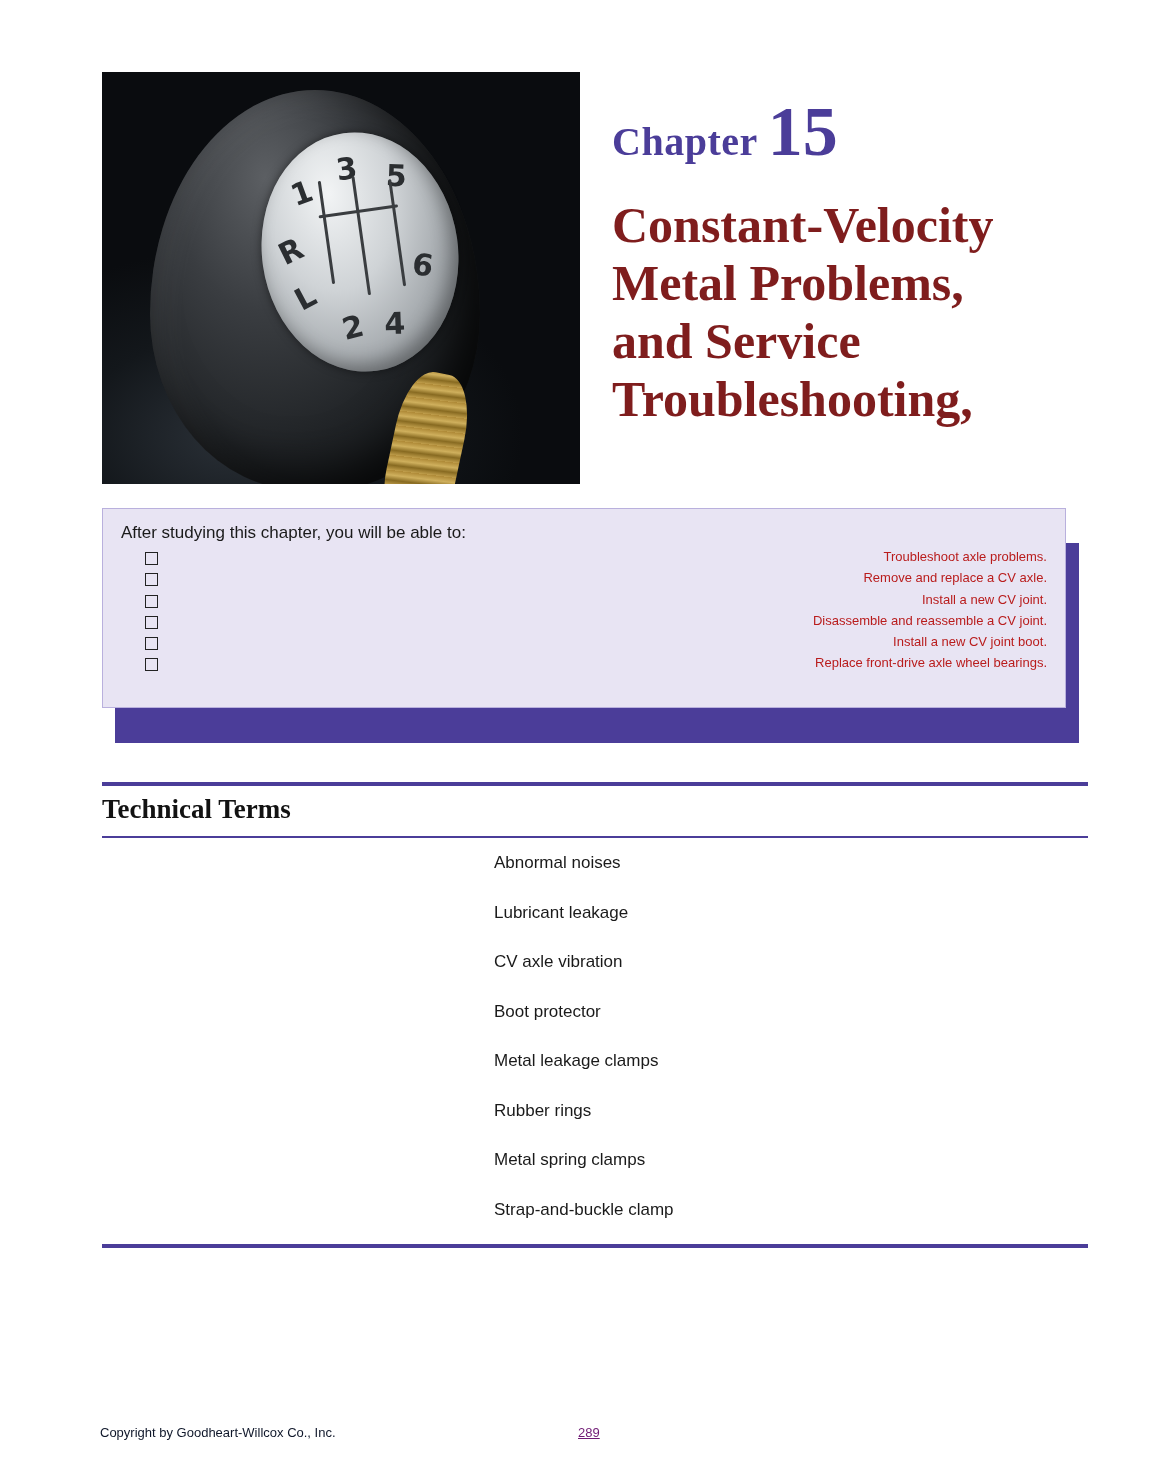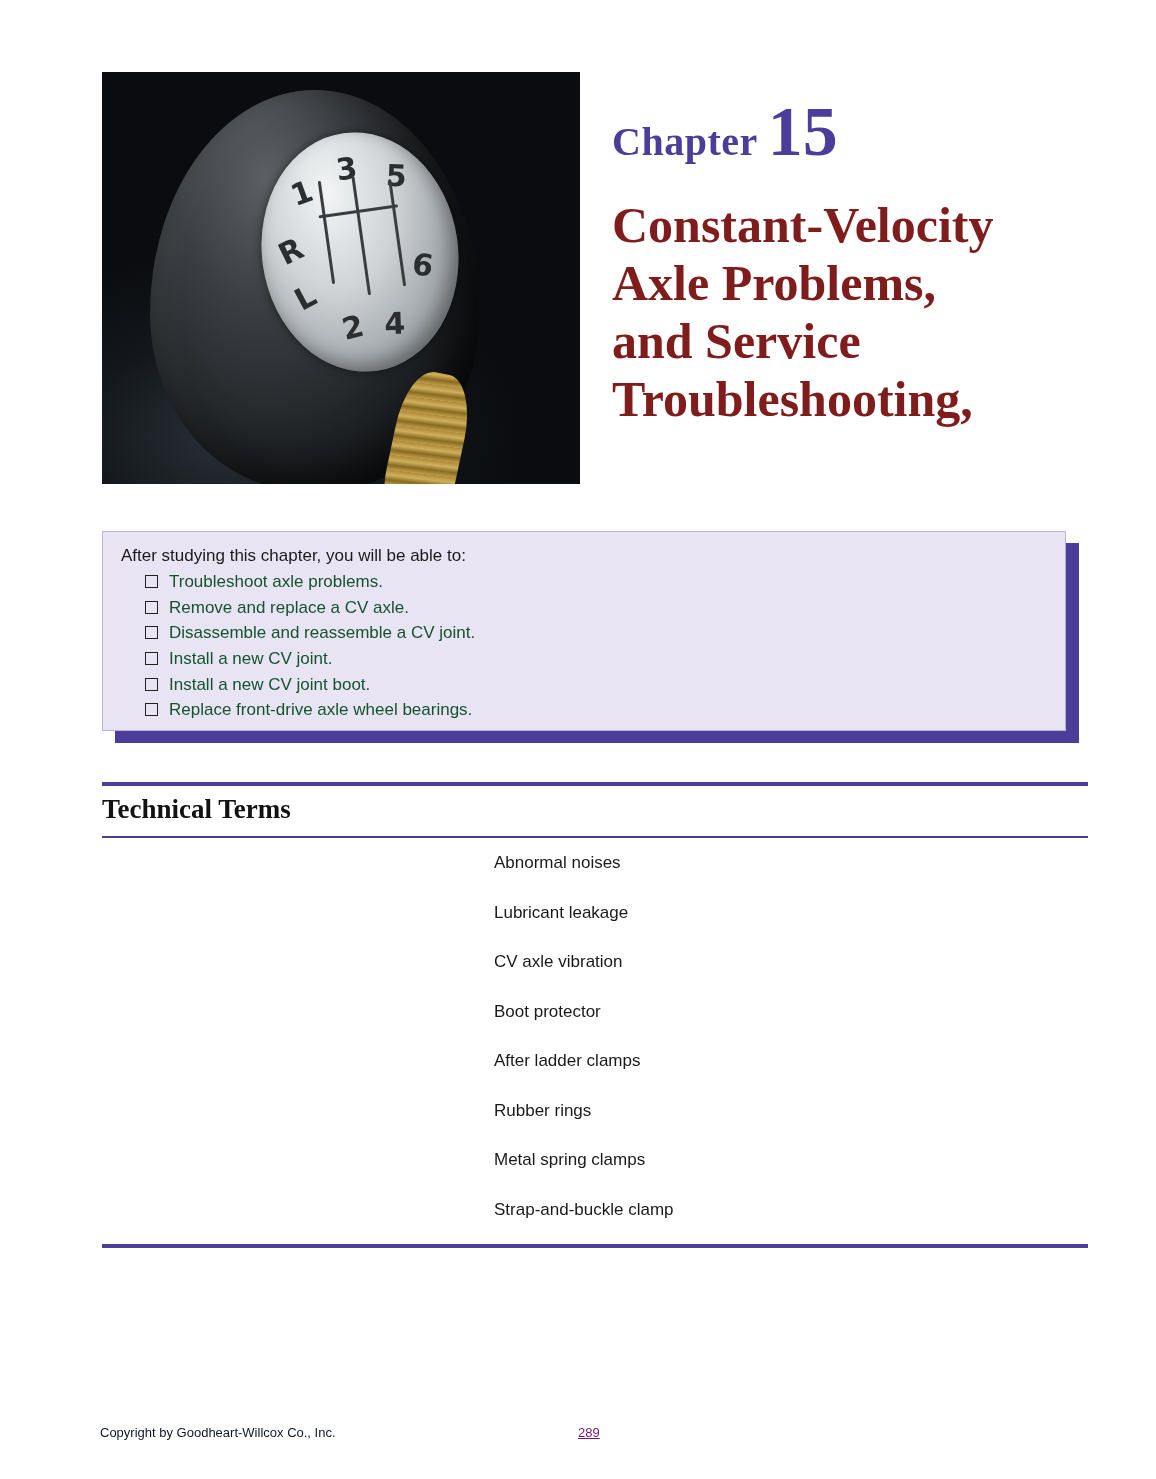--- a/index.html
+++ b/index.html
@@ -132,41 +132,42 @@
     position: absolute;
     left: 115px;
     top: 543px;
     width: 964px;
     height: 200px;
     background: #4b3d99;
   }
   .obj-box {
     position: absolute;
     left: 102px;
-    top: 531px;
+    top: 508px;
     width: 964px;
     height: 200px;
     background: #e8e4f3;
     border: 1px solid #b9b0dd;
     box-sizing: border-box;
     padding: 14px 18px 0 18px;
   }
   .obj-intro {
     font-family: "Liberation Sans", sans-serif;
     font-size: 17px;
     color: #1a1a1a;
     margin-bottom: 7px;
   }
   .obj-list {
     list-style: none;
     margin: 0;
     padding: 0 0 0 24px;
     font-family: "Liberation Sans", sans-serif;
-    font-size: 17px;
-    color: #14532d;
+    font-size: 13px;
+    color: #b91c1c;
+    text-align: right;
   }
   .obj-list li {
     position: relative;
     padding-left: 24px;
     margin-bottom: 7px;
     line-height: 1.1;
   }
   .obj-check {
     position: absolute;
     left: 0;
@@ -271,48 +272,48 @@
     </div>
     <div class="knob-boot"></div>
   </div>
 
   <div class="chapter-line">
     <span class="chapter-word">Chapter</span><span class="chapter-num">15</span>
   </div>
 
   <div class="chapter-title">
     <div>Constant-Velocity</div>
-    <div>Axle Problems,</div>
+    <div>Metal Problems,</div>
     <div>and Service</div>
     <div>Troubleshooting,</div>
   </div>
 
   <div class="obj-shadow"></div>
   <div class="obj-box">
     <div class="obj-intro">After studying this chapter, you will be able to:</div>
     <ul class="obj-list">
       <li><span class="obj-check"></span><span>Troubleshoot axle problems.</span></li>
       <li><span class="obj-check"></span><span>Remove and replace a CV axle.</span></li>
+      <li><span class="obj-check"></span><span>Install a new CV joint.</span></li>
       <li><span class="obj-check"></span><span>Disassemble and reassemble a CV joint.</span></li>
-      <li><span class="obj-check"></span><span>Install a new CV joint.</span></li>
       <li><span class="obj-check"></span><span>Install a new CV joint boot.</span></li>
       <li><span class="obj-check"></span><span>Replace front-drive axle wheel bearings.</span></li>
     </ul>
   </div>
 
   <div class="rule-top"></div>
   <div class="tt-heading">Technical Terms</div>
   <div class="rule-mid"></div>
 
   <div class="tt-list">
     <div>Abnormal noises</div>
     <div>Lubricant leakage</div>
     <div>CV axle vibration</div>
     <div>Boot protector</div>
-    <div>After ladder clamps</div>
+    <div>Metal leakage clamps</div>
     <div>Rubber rings</div>
     <div>Metal spring clamps</div>
     <div>Strap-and-buckle clamp</div>
   </div>
 
   <div class="rule-bot"></div>
 
   <div class="footer-left">Copyright by Goodheart-Willcox Co., Inc.</div>
   <div class="footer-page">289</div>
 

